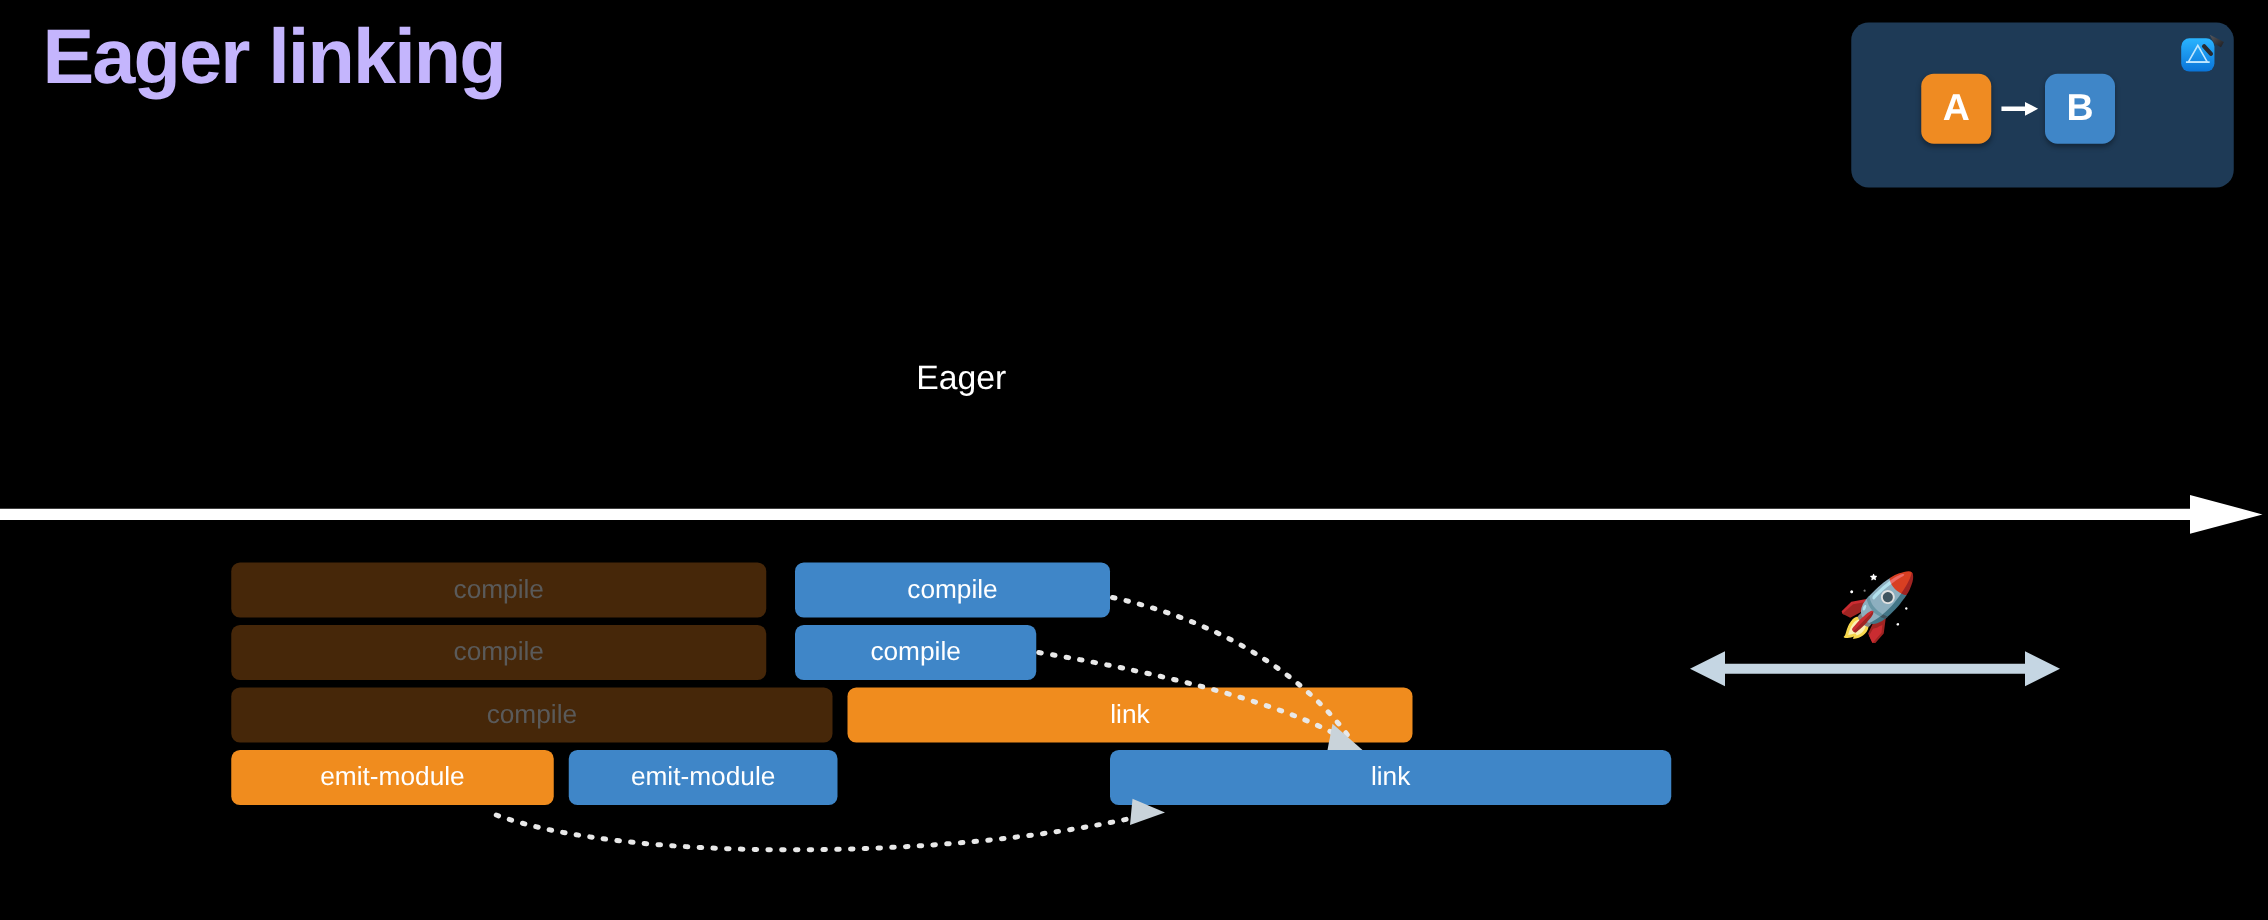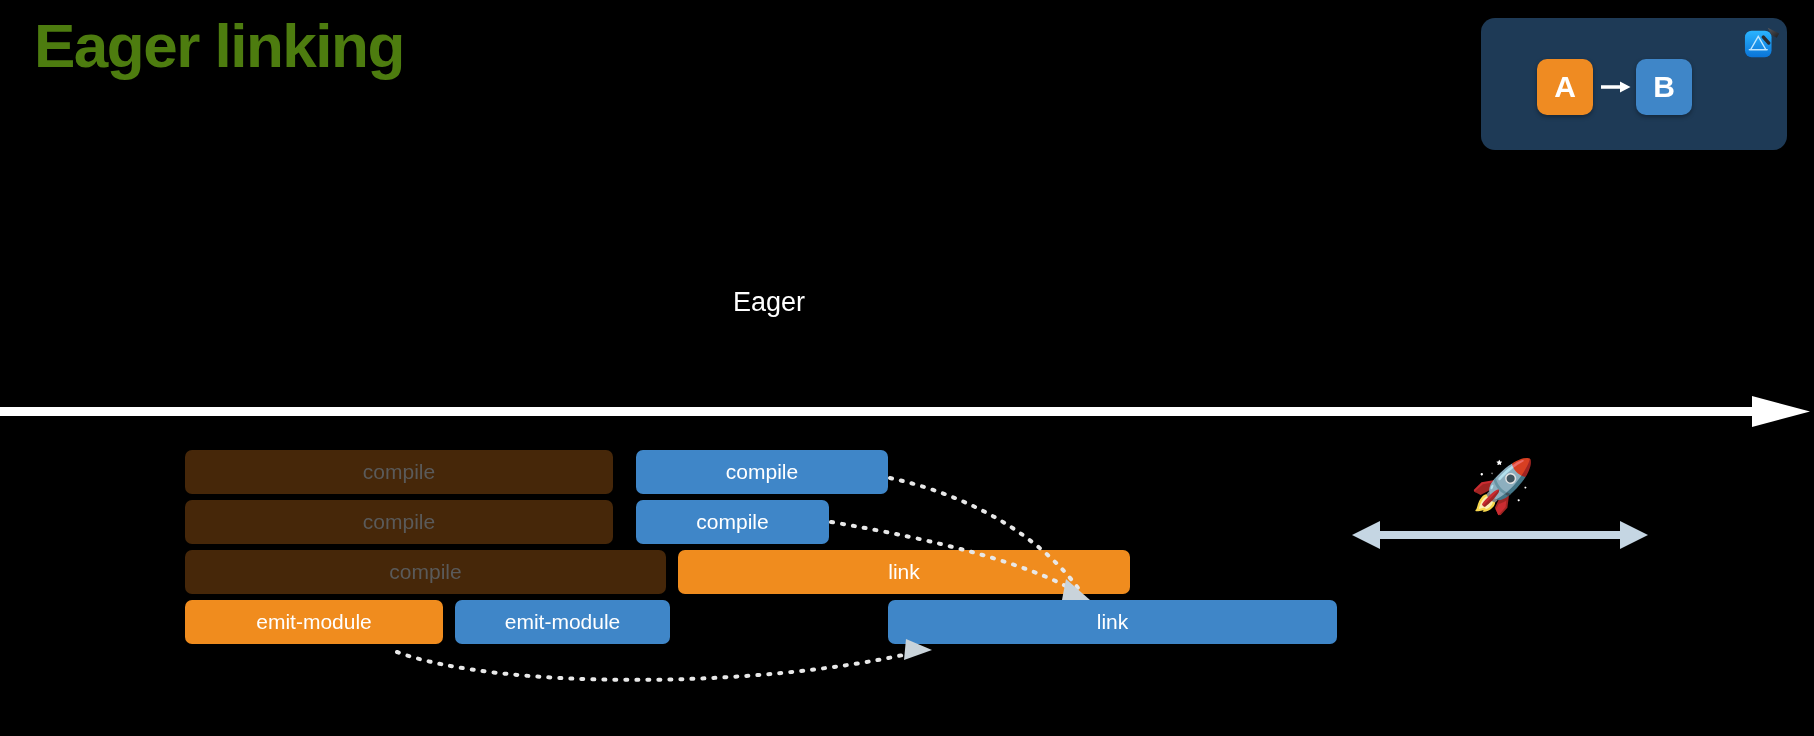--- a/index.html
+++ b/index.html
@@ -6,21 +6,21 @@
   body{
     width:1814px;height:736px;position:relative;overflow:hidden;
     font-family:"Liberation Sans","DejaVu Sans",sans-serif;
     background:#000;color:#fff;
   }
 
   
   #slide-title{
     position:absolute;left:34px;top:12px;
     font-size:62px;font-weight:700;letter-spacing:-1.5px;
-    color:#4d7c0f;line-height:1.1;white-space:nowrap;
+    color:#c4b5fd;line-height:1.1;white-space:nowrap;
   }
 
   
   #module-panel{
     position:absolute;left:1481px;top:18px;width:306px;height:132px;
     background:#1e3a56;border-radius:14px;
   }
   #module-panel .mod-box{
     position:absolute;top:41px;width:56px;height:56px;border-radius:10px;
     display:flex;align-items:center;justify-content:center;

